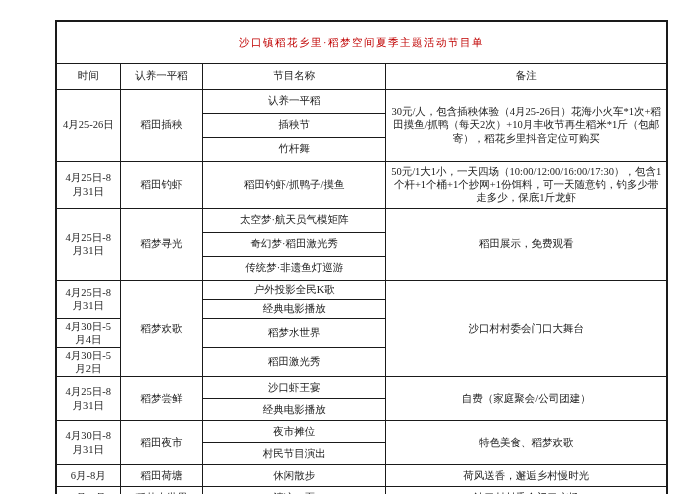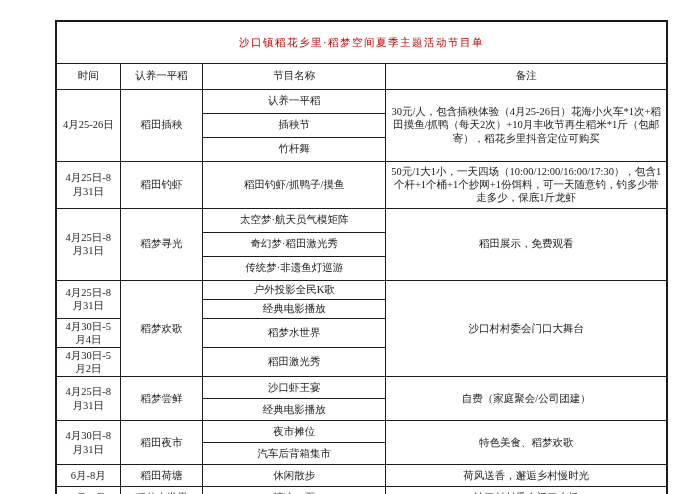--- a/index.html
+++ b/index.html
@@ -147,21 +147,21 @@
       <td>经典电影播放</td>
     </tr>
 
     <tr class="h22">
       <td rowspan="2">4月30日-8月31日</td>
       <td rowspan="2">稻田夜市</td>
       <td>夜市摊位</td>
       <td rowspan="2">特色美食、稻梦欢歌</td>
     </tr>
     <tr class="h22">
-      <td>汽车后背箱集市</td>
+      <td>村民节目演出</td>
     </tr>
 
     <tr class="h22">
       <td>6月-8月</td>
       <td>稻田荷塘</td>
       <td>休闲散步</td>
       <td>荷风送香，邂逅乡村慢时光</td>
     </tr>
 
     <tr class="h22">

